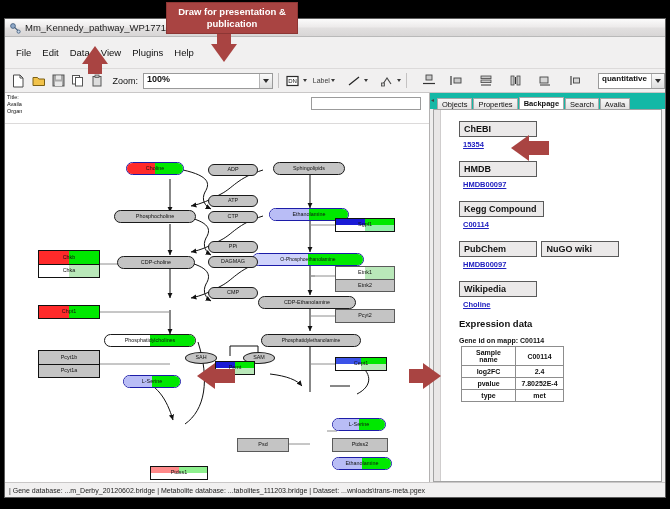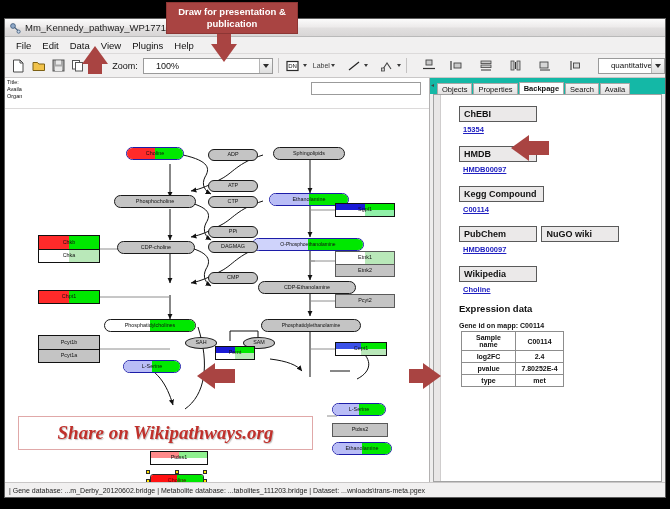--- a/index.html
+++ b/index.html
@@ -36,21 +36,21 @@
   #titlebar .winicon {
     width: 12px; height: 12px; margin: 0 4px 0 2px;
     flex: 0 0 auto; position: relative;
   }
   #titlebar .title-text {
     white-space: nowrap; overflow: hidden;
     font-size: 9.5px;
   }
   
   #menubar {
-    height: 17px;
+    height: 32px;
     background: #f1f0f0;
     border-bottom: 1px solid #dcdada;
     display: flex; align-items: center;
     padding-left: 6px;
     font-size: 9.5px; color: #111;
   }
   #menubar .mi { padding: 1px 6px 1px 5px; cursor: default; }
   
   #toolbar {
     height: 24px;
@@ -64,23 +64,23 @@
     width: 18px; height: 18px;
     display: flex; align-items: center; justify-content: center;
     position: relative;
     font-size: 11px; color: #555;
   }
   .tb-sep { width: 1px; height: 15px; background: #c4c2c2; margin: 0 3px; }
   .zoom-lbl { font-size: 9px; color: #111; margin: 0 3px 0 4px; }
   .combo {
     height: 16px; background: #fff;
     border: 1px solid #9a9a9a;
-    display: flex; align-items: center;
+    display: flex; 
     font-size: 9px; color: #111;
-    padding-left: 12px; position: relative;
+    padding-left: 3px; position: relative; font-weight: bold;
   }
   .combo .arrowbox {
     position: absolute; right: 0; top: 0;
     width: 13px; height: 100%;
     background: linear-gradient(to bottom,#fafafa,#dedede);
     border-left: 1px solid #b5b5b5;
     display: flex; align-items: center; justify-content: center;
   }
   .caret-dn {
     width: 0; height: 0;
@@ -805,17 +805,14 @@
   <div class="arrow-up" style="left:82px;top:46px"></div>
 
   <div class="arrow-stem" style="left:529px;top:141px;width:20px;height:14px"></div>
   <div class="arrow-lt" style="left:511px;top:135px"></div>
 
   <div class="arrow-stem" style="left:215px;top:369px;width:20px;height:14px"></div>
   <div class="arrow-lt" style="left:197px;top:363px"></div>
   <div class="arrow-stem" style="left:409px;top:369px;width:16px;height:14px"></div>
   <div style="position:absolute;left:423px;top:363px;width:0;height:0;border-top:13px solid transparent;border-bottom:13px solid transparent;border-left:18px solid #a94442;z-index:39"></div>
 
-  <div id="sharebox">
-    <span>Share on Wikipathways.org</span>
-  </div>
 
 </div>
 
 </body></html>

